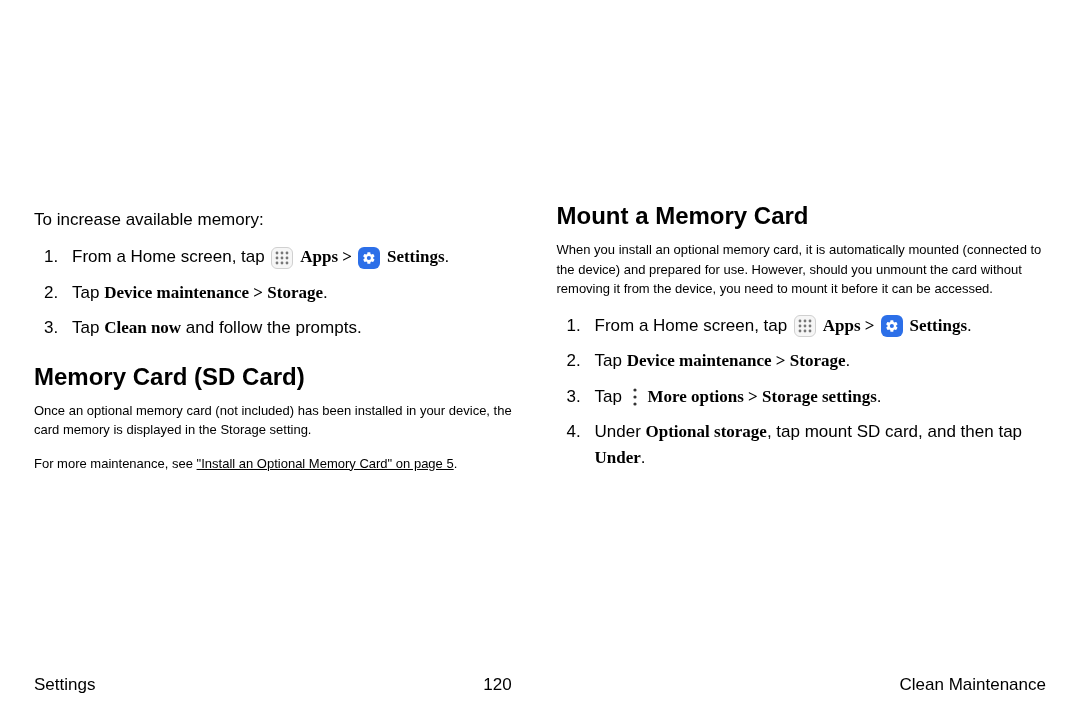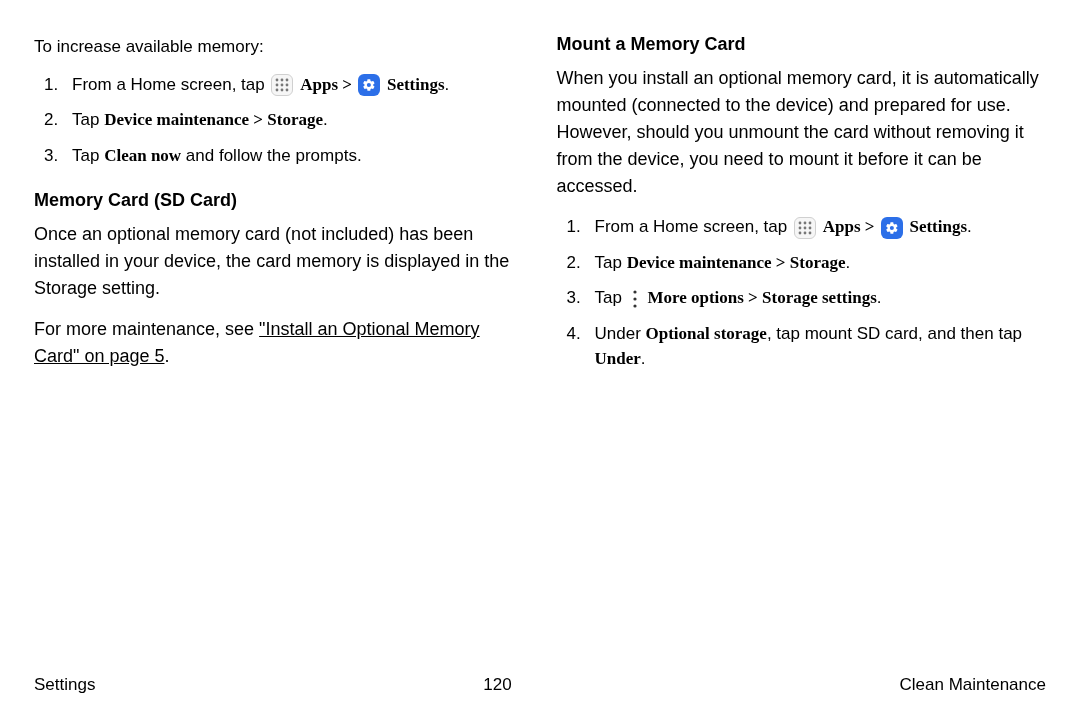--- a/index.html
+++ b/index.html
@@ -1,24 +1,24 @@
 <!DOCTYPE html>
 <html><head>
 <meta charset="utf-8">
 <style>
   * { margin: 0; padding: 0; box-sizing: border-box; }
   html, body { width: 1080px; height: 720px; font-family: Arial, Helvetica, sans-serif; color: #000; background: #fff; }
-  .page { display: flex; padding: 34px 34px 0 34px; gap: 33px; height: 660px; }
+  .page { display: flex; padding: 34px 34px 0 34px; gap: 33px; height: 660px; align-items: center; }
   .col { flex: 1; }
   .intro { font-size: 17px; margin-bottom: 12px; }
   ol { list-style: none; counter-reset: item; margin-bottom: 22px; }
   ol li { counter-increment: item; font-size: 17px; line-height: 1.5; margin-bottom: 10px; padding-left: 38px; position: relative; }
   ol li::before { content: counter(item) "."; position: absolute; left: 10px; }
-  h2 { font-size: 18px; font-weight: 700; margin-bottom: 10px; }
-  p { font-size: 18px; line-height: 1.5; margin-bottom: 14px; }
+  h2 { font-size: 24px; font-weight: 700; margin-bottom: 10px; }
+  p { font-size: 13px; line-height: 1.5; margin-bottom: 14px; }
   .link { text-decoration: underline; }
   b { font-weight: 700; font-family: Liberation Serif, serif; }
   .icon-apps, .icon-settings, .icon-more {
     display: inline-flex; align-items: center; justify-content: center;
     vertical-align: middle; margin: 0 2px;
   }
   .icon-apps {
     width: 22px; height: 22px; border: 1px solid #d0d0d0; border-radius: 6px;
     background: #f6f6f6;
   }

